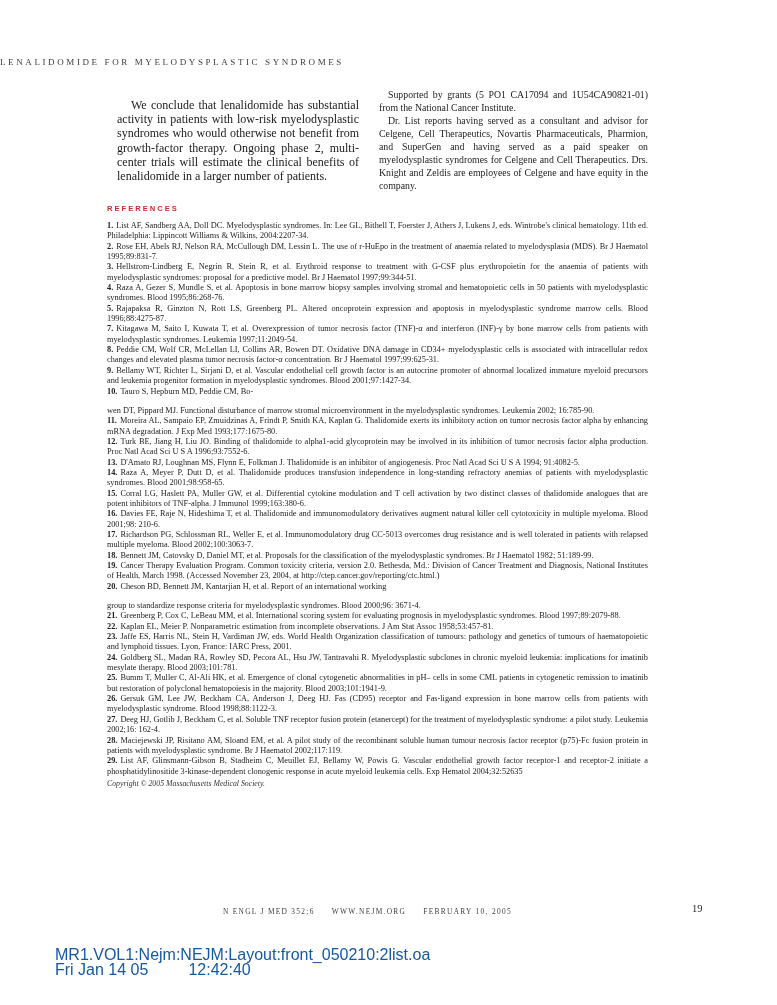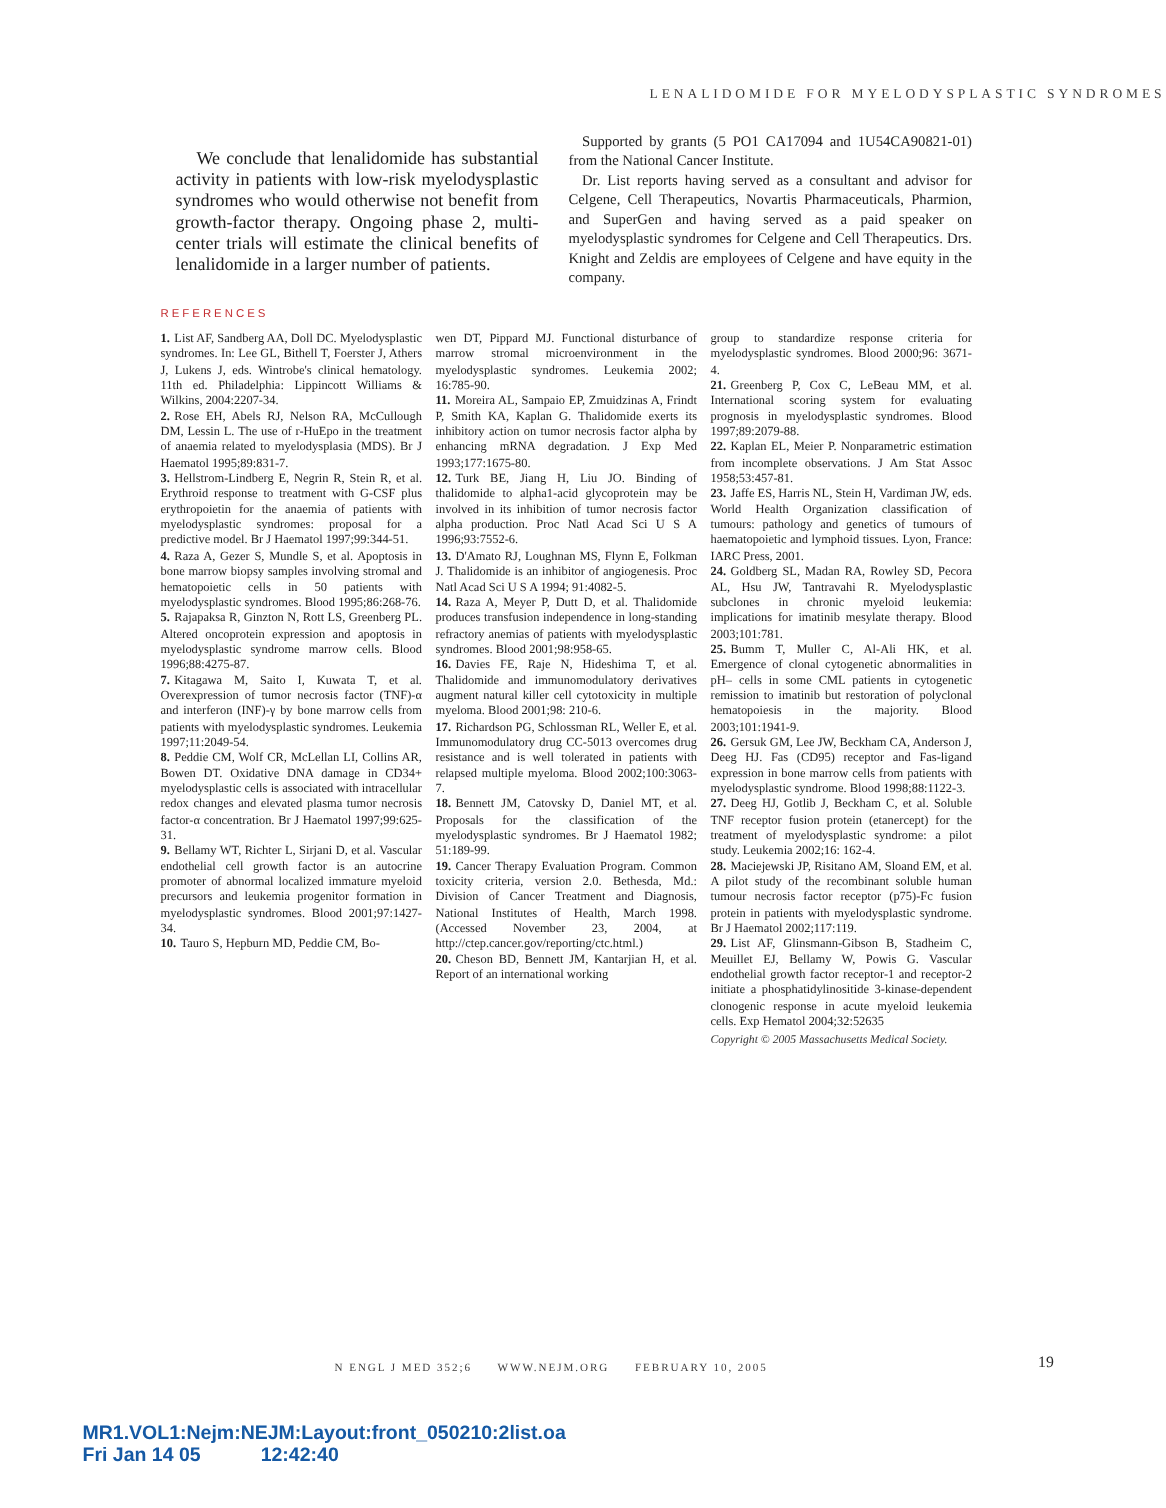--- a/index.html
+++ b/index.html
@@ -1,39 +1,39 @@
 <!DOCTYPE html>
 <html><head>
 <meta charset="utf-8">
 <style>
   html,body{margin:0;padding:0;}
   body{
     width:777px;height:1005px;position:relative;background:#ffffff;
     font-family:"Liberation Serif", serif;color:#1a1a1a;overflow:hidden;
   }
   .running-head{
-    position:absolute;top:57px;left:0;width:777px;text-align:right;
+    position:absolute;top:57px;left:0;width:777px;text-align:left;
     font-size:9px;letter-spacing:2.6px;color:#3c3c3c;font-family:"Liberation Serif", serif;
   }
   .intro{position:absolute;top:88px;left:107px;width:541px;display:flex;gap:10px;}
   .intro-left{width:262px;}
   .intro-right{width:269px;}
   .conclusion{
     margin:10px;font-size:12px;line-height:14.2px;text-align:justify;text-indent:14px;
   }
   .support-para{
     margin:0;font-size:9.8px;line-height:13px;text-align:justify;text-indent:9px;color:#222;
   }
   .refs-heading{
     position:absolute;top:204px;left:107px;
-    font-family:"Liberation Sans", sans-serif;font-weight:normal;
+    font-family:"Liberation Sans", sans-serif;font-weight:bold;
     font-size:7.6px;letter-spacing:2px;color:#c42f33;
   }
   .refs-columns{
-    position:absolute;top:221px;left:107px;width:541px;display:flex;gap:9px;
+    position:absolute;top:221px;left:107px;width:541px;display:flex;gap:9px;flex-direction:column;
   }
   .ref-col{flex:1 1 0;}
   .ref{
     margin:0;font-size:8.3px;line-height:10.35px;text-align:justify;color:#1c1c1c;
   }
   .ref-num{font-weight:bold;margin-right:3px;}
   .ref.copyright{
     font-style:italic;font-size:7.8px;margin-top:2px;text-align:left;color:#333;
   }
   .footer-line{
@@ -41,21 +41,21 @@
     font-family:"Liberation Serif", serif;font-size:7.4px;letter-spacing:1.3px;color:#3e3e3e;
     white-space:nowrap;
   }
   .footer-line .seg{margin-right:14px;}
   .footer-line .seg:last-child{margin-right:0;margin-top:18px;}
   .page-number{
     position:absolute;top:903px;left:692px;font-size:10.5px;color:#2a2a2a;
   }
   .slug{
     position:absolute;top:948px;left:55px;
-    font-family:"Liberation Sans", sans-serif;font-weight:bold;font-size:13px;
+    font-family:"Liberation Sans", sans-serif;font-weight:normal;font-size:16px;
     line-height:14.5px;color:#1559a4;
   }
   .slug .time{margin-left:40px;}
 </style>
 </head>
 <body>
 
 <div class="running-head">LENALIDOMIDE FOR MYELODYSPLASTIC SYNDROMES</div>
 
 <div class="intro">
@@ -81,20 +81,21 @@
       <p class="ref"><span class="ref-num">8.</span>Peddie CM, Wolf CR, McLellan LI, Collins AR, Bowen DT. Oxidative DNA damage in CD34+ myelodysplastic cells is associated with intracellular redox changes and elevated plasma tumor necrosis factor-α concentration. Br J Haematol 1997;99:625-31.</p>
       <p class="ref"><span class="ref-num">9.</span>Bellamy WT, Richter L, Sirjani D, et al. Vascular endothelial cell growth factor is an autocrine promoter of abnormal localized immature myeloid precursors and leukemia progenitor formation in myelodysplastic syndromes. Blood 2001;97:1427-34.</p>
       <p class="ref"><span class="ref-num">10.</span>Tauro S, Hepburn MD, Peddie CM, Bo-</p>
     </div>
   <div class="ref-col">
       <p class="ref">wen DT, Pippard MJ. Functional disturbance of marrow stromal microenvironment in the myelodysplastic syndromes. Leukemia 2002; 16:785-90.</p>
       <p class="ref"><span class="ref-num">11.</span>Moreira AL, Sampaio EP, Zmuidzinas A, Frindt P, Smith KA, Kaplan G. Thalidomide exerts its inhibitory action on tumor necrosis factor alpha by enhancing mRNA degradation. J Exp Med 1993;177:1675-80.</p>
       <p class="ref"><span class="ref-num">12.</span>Turk BE, Jiang H, Liu JO. Binding of thalidomide to alpha1-acid glycoprotein may be involved in its inhibition of tumor necrosis factor alpha production. Proc Natl Acad Sci U S A 1996;93:7552-6.</p>
       <p class="ref"><span class="ref-num">13.</span>D'Amato RJ, Loughnan MS, Flynn E, Folkman J. Thalidomide is an inhibitor of angiogenesis. Proc Natl Acad Sci U S A 1994; 91:4082-5.</p>
       <p class="ref"><span class="ref-num">14.</span>Raza A, Meyer P, Dutt D, et al. Thalidomide produces transfusion independence in long-standing refractory anemias of patients with myelodysplastic syndromes. Blood 2001;98:958-65.</p>
+      <p class="ref"><span class="ref-num">15.</span>Corral LG, Haslett PA, Muller GW, et al. Differential cytokine modulation and T cell activation by two distinct classes of thalidomide analogues that are potent inhibitors of TNF-alpha. J Immunol 1999;163:380-6.</p>
       <p class="ref"><span class="ref-num">16.</span>Davies FE, Raje N, Hideshima T, et al. Thalidomide and immunomodulatory derivatives augment natural killer cell cytotoxicity in multiple myeloma. Blood 2001;98: 210-6.</p>
       <p class="ref"><span class="ref-num">17.</span>Richardson PG, Schlossman RL, Weller E, et al. Immunomodulatory drug CC-5013 overcomes drug resistance and is well tolerated in patients with relapsed multiple myeloma. Blood 2002;100:3063-7.</p>
       <p class="ref"><span class="ref-num">18.</span>Bennett JM, Catovsky D, Daniel MT, et al. Proposals for the classification of the myelodysplastic syndromes. Br J Haematol 1982; 51:189-99.</p>
       <p class="ref"><span class="ref-num">19.</span>Cancer Therapy Evaluation Program. Common toxicity criteria, version 2.0. Bethesda, Md.: Division of Cancer Treatment and Diagnosis, National Institutes of Health, March 1998. (Accessed November 23, 2004, at http://ctep.cancer.gov/reporting/ctc.html.)</p>
       <p class="ref"><span class="ref-num">20.</span>Cheson BD, Bennett JM, Kantarjian H, et al. Report of an international working</p>
     </div>
   <div class="ref-col">
       <p class="ref">group to standardize response criteria for myelodysplastic syndromes. Blood 2000;96: 3671-4.</p>
       <p class="ref"><span class="ref-num">21.</span>Greenberg P, Cox C, LeBeau MM, et al. International scoring system for evaluating prognosis in myelodysplastic syndromes. Blood 1997;89:2079-88.</p>
       <p class="ref"><span class="ref-num">22.</span>Kaplan EL, Meier P. Nonparametric estimation from incomplete observations. J Am Stat Assoc 1958;53:457-81.</p>

